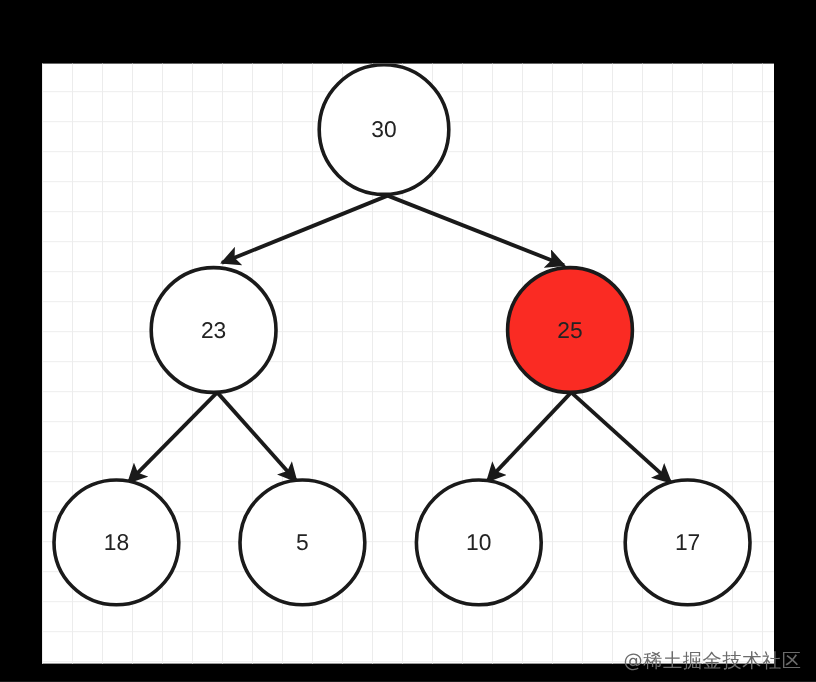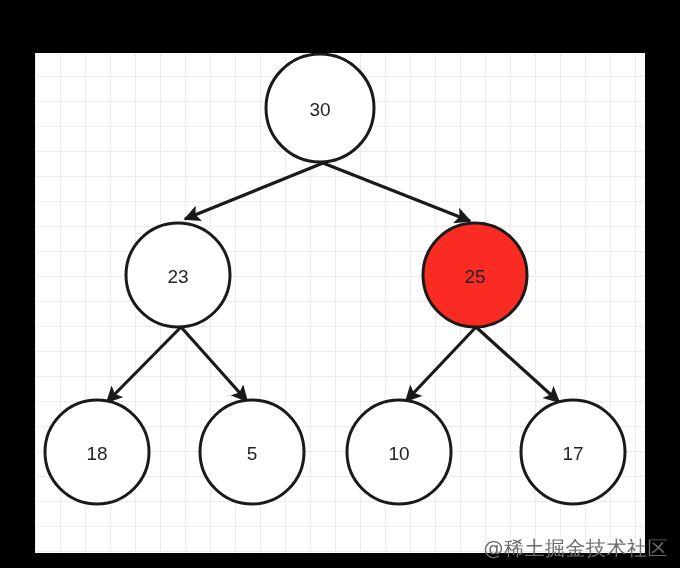--- a/index.html
+++ b/index.html
@@ -52,21 +52,21 @@
   .edge-line {
     stroke: #1a1a1a;
     stroke-width: 3.2;
     fill: none;
   }
   #watermark {
     position: absolute;
     right: 12px;
     bottom: 6px;
     font-family: "DejaVu Sans", "Liberation Sans", sans-serif;
-    font-size: 20px;
+    font-size: 16px;
     letter-spacing: 0.5px;
     color: #6b6b6b;
     white-space: nowrap;
     user-select: none;
   }
 </style>
 </head>
 <body>
 
 <div id="screen">

